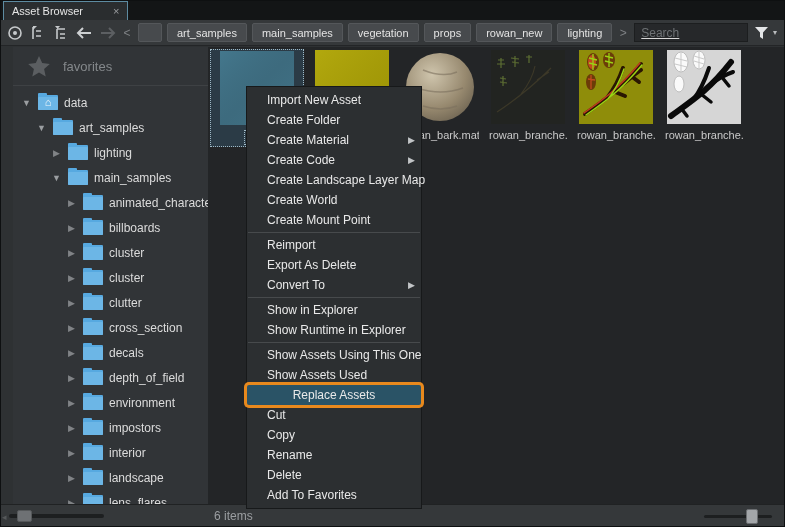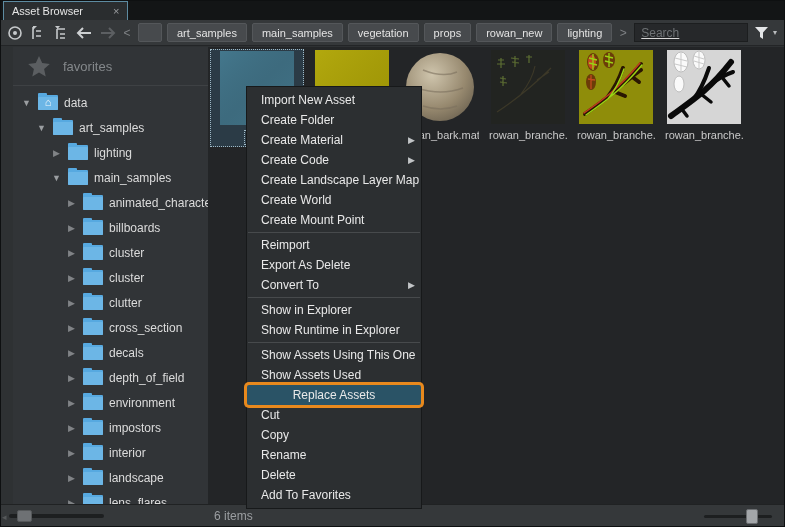--- a/index.html
+++ b/index.html
@@ -68,21 +68,21 @@
     margin-top:5px; max-width:100%; overflow:hidden; white-space:nowrap;
     color:#c9c9c9; font-size:11px; line-height:13px;
   }
   .asset-cell.selected .asset-label { border:1px dotted #9fb9c6; padding:0 2px; color:#dfe6ea; }
   
   .menu {
     position:absolute; left:245px; top:85px; width:176px;
     background:#2c2f31; border:1px solid #17191a; padding:3px 0; z-index:20;
   }
   .menu-item {
-    position:relative; height:20px; line-height:20px; padding:0 14px;
+    position:relative; height:20px; line-height:20px; padding:0 20px;
     color:#e9e9e9; font-size:12px; white-space:nowrap;
   }
   .menu-item .sub-arrow { position:absolute; right:6px; top:0; font-size:9px; color:#c2c5c7; }
   .menu-item.highlighted { background:#2a5366; }
   .menu-item.annotated { box-shadow:0 0 0 3px #e8891d; border-radius:2px; z-index:2;text-align:center; }
   .menu-sep { height:1px; background:#474a4c; margin:2px 1px; }
   
   .statusbar {
     position:absolute; left:0; right:0; bottom:0; height:22px;
     background:#35383a; border-top:1px solid #202223;

